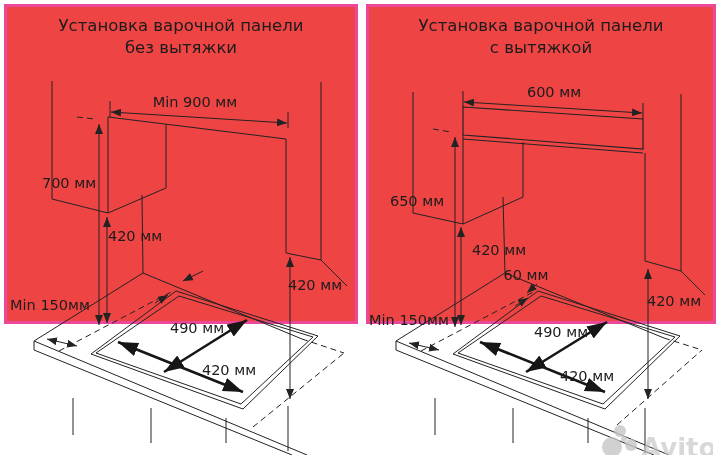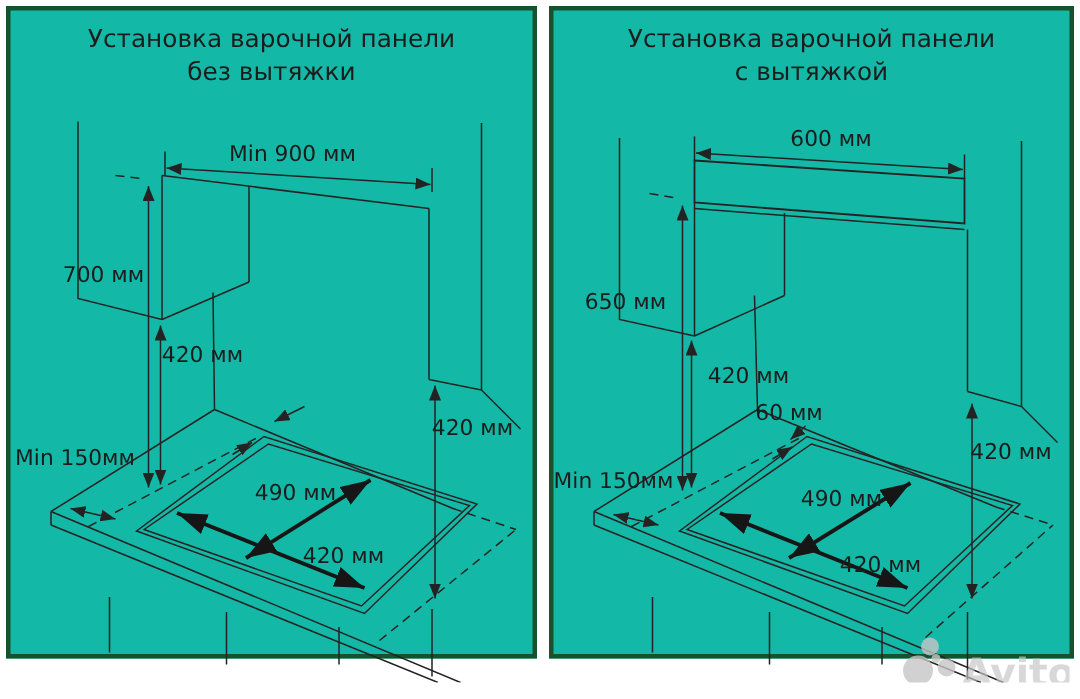--- a/index.html
+++ b/index.html
@@ -1,17 +1,17 @@
 <!DOCTYPE html>
 <html><head>
 <meta charset="utf-8">
 <style>
   html,body{margin:0;padding:0;background:#ffffff;}
   body{width:720px;height:466px;position:relative;font-family:"DejaVu Sans","Liberation Sans",sans-serif;overflow:hidden;}
-  .panel{position:absolute;top:4px;height:435px;background:#14b8a6;border:3px solid #14532d;box-sizing:border-box;}
+  .panel{position:absolute;top:4px;height:320px;background:#ef4444;border:3px solid #ec4899;box-sizing:border-box;}
   #panel-left{left:4px;width:354px;}
   #panel-right{left:366px;width:350px;}
   svg{display:block;}
   svg text{fill:#1c1c1c;font-family:"DejaVu Sans","Liberation Sans",sans-serif;}
   .title{font-size:16.5px;}
   .dim{font-size:14.5px;}
   .wm{font-size:26px;font-weight:bold;fill:#c6c6c6;opacity:.85;}
   .ln{stroke:#232323;stroke-width:1;fill:none;}
   .ln2{stroke:#232323;stroke-width:1.2;fill:none;}
   .dash{stroke:#232323;stroke-width:1;fill:none;stroke-dasharray:6 4;}

